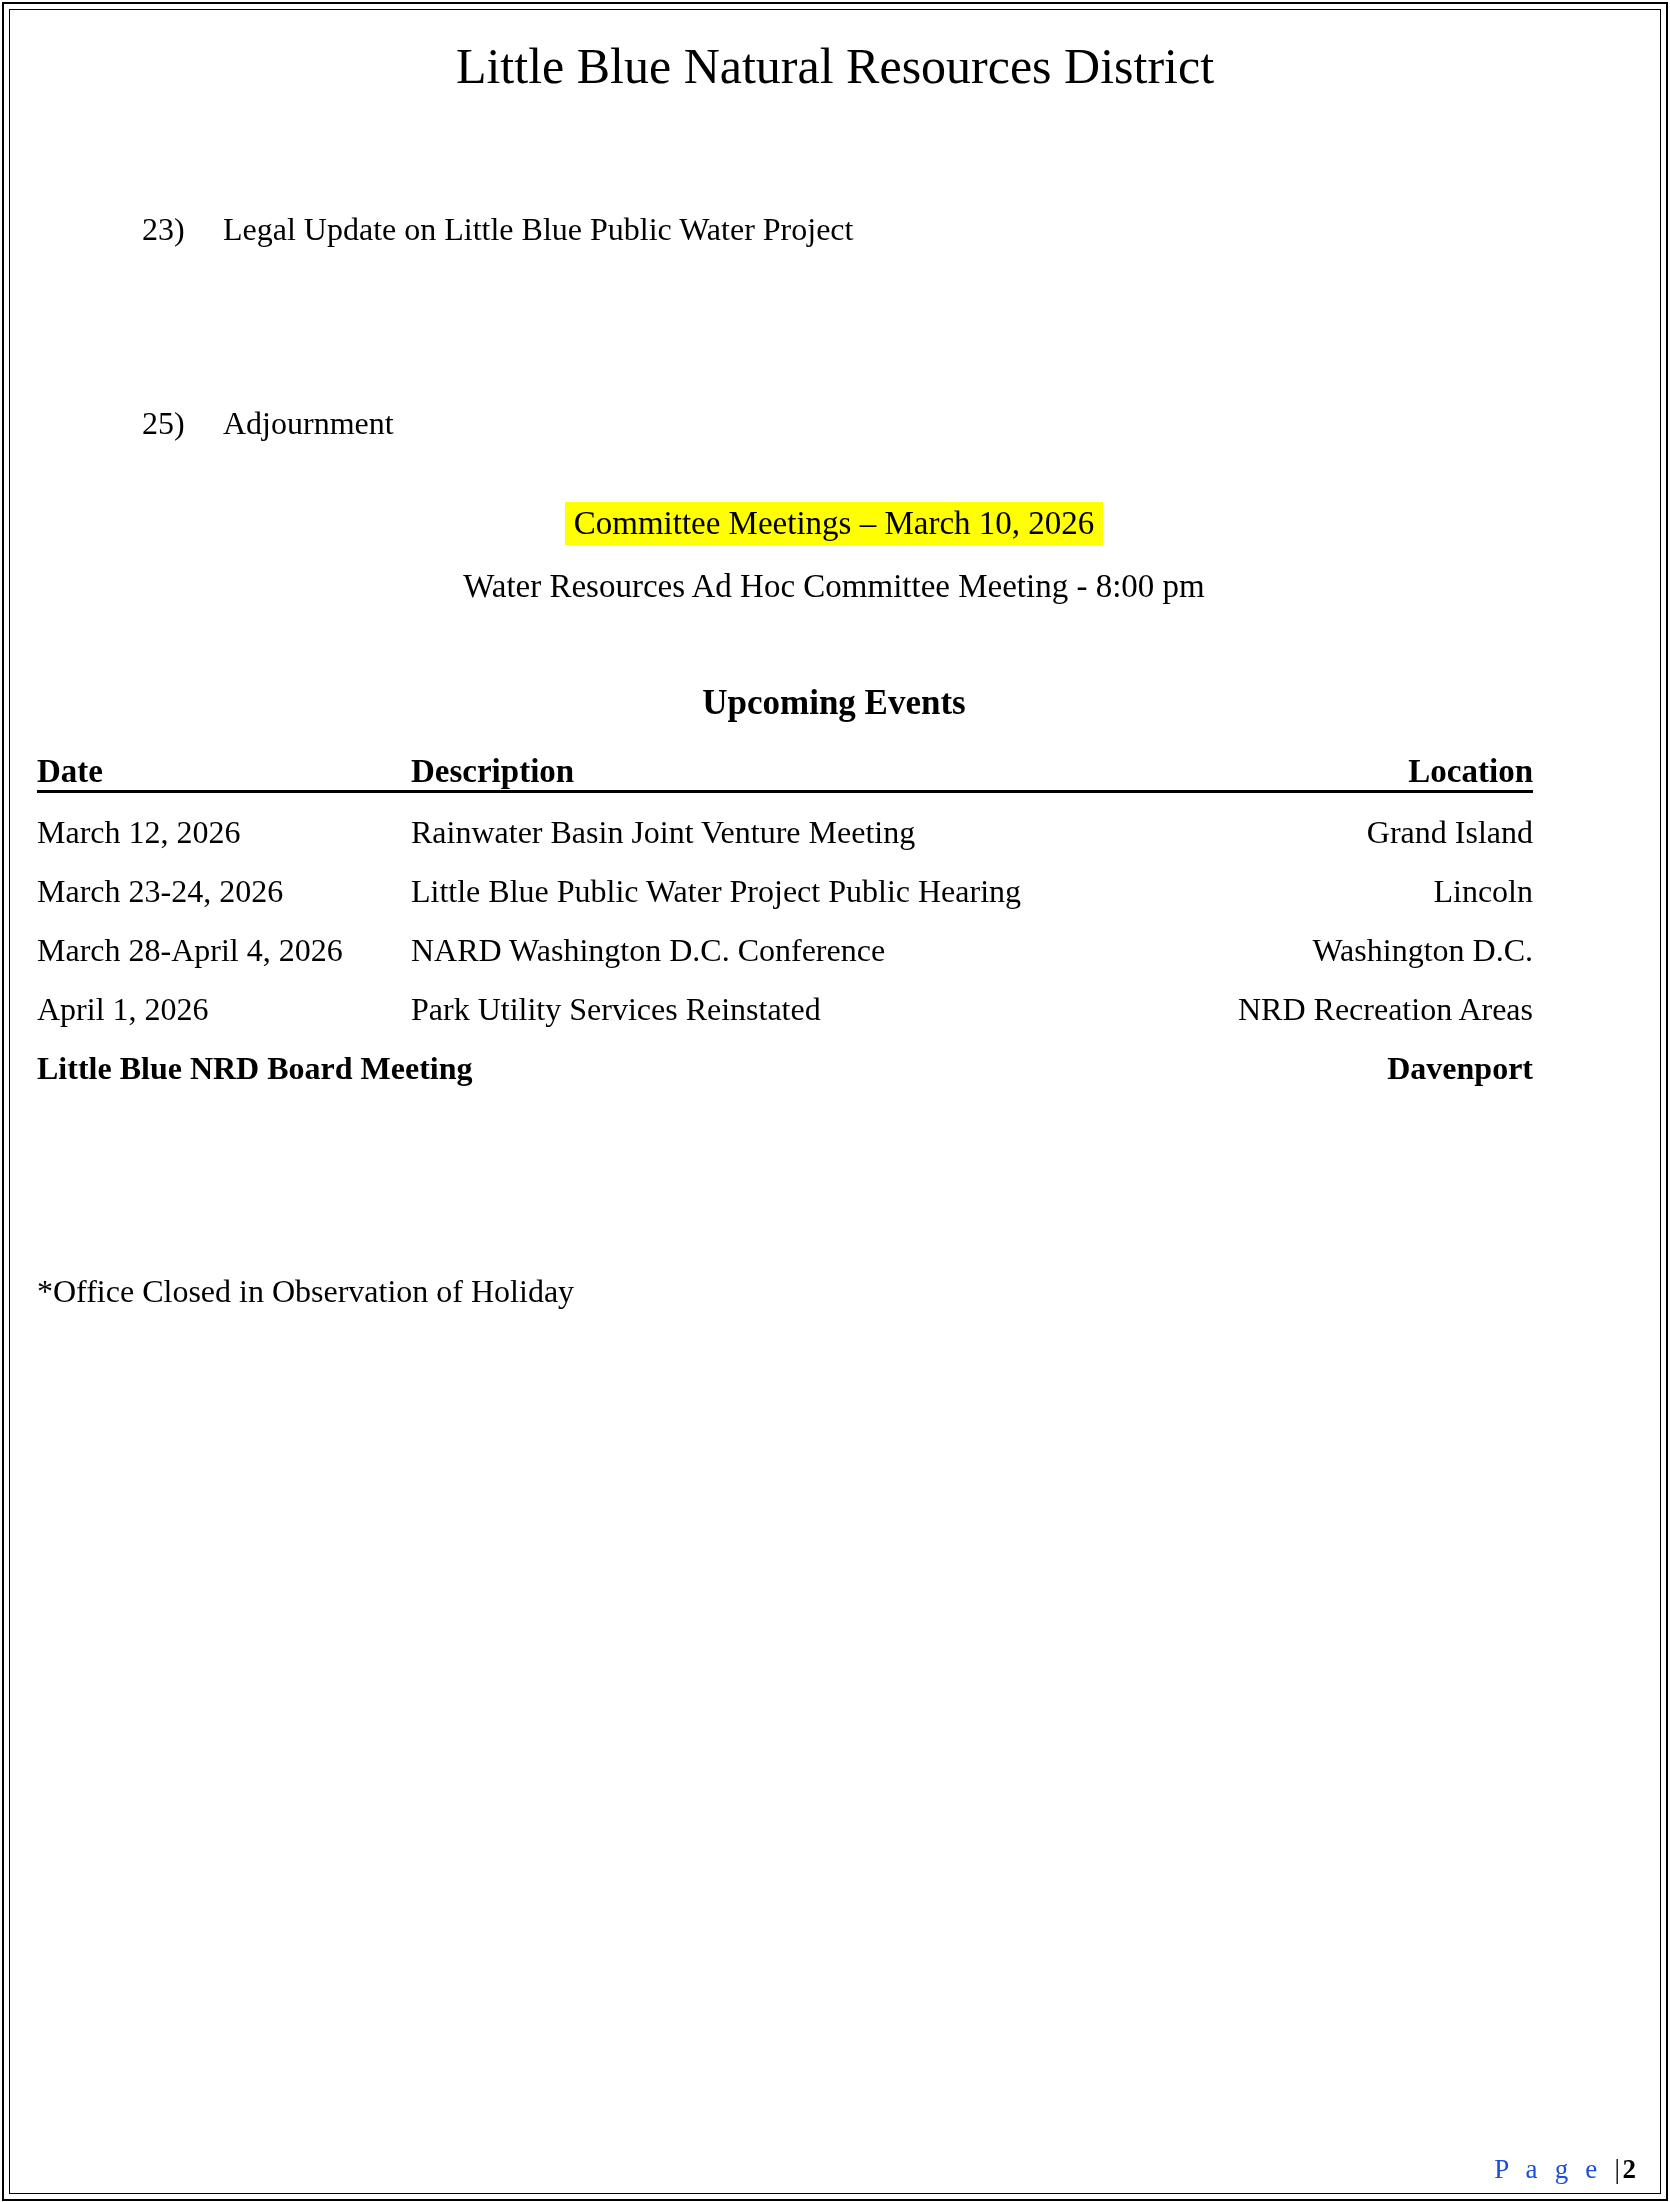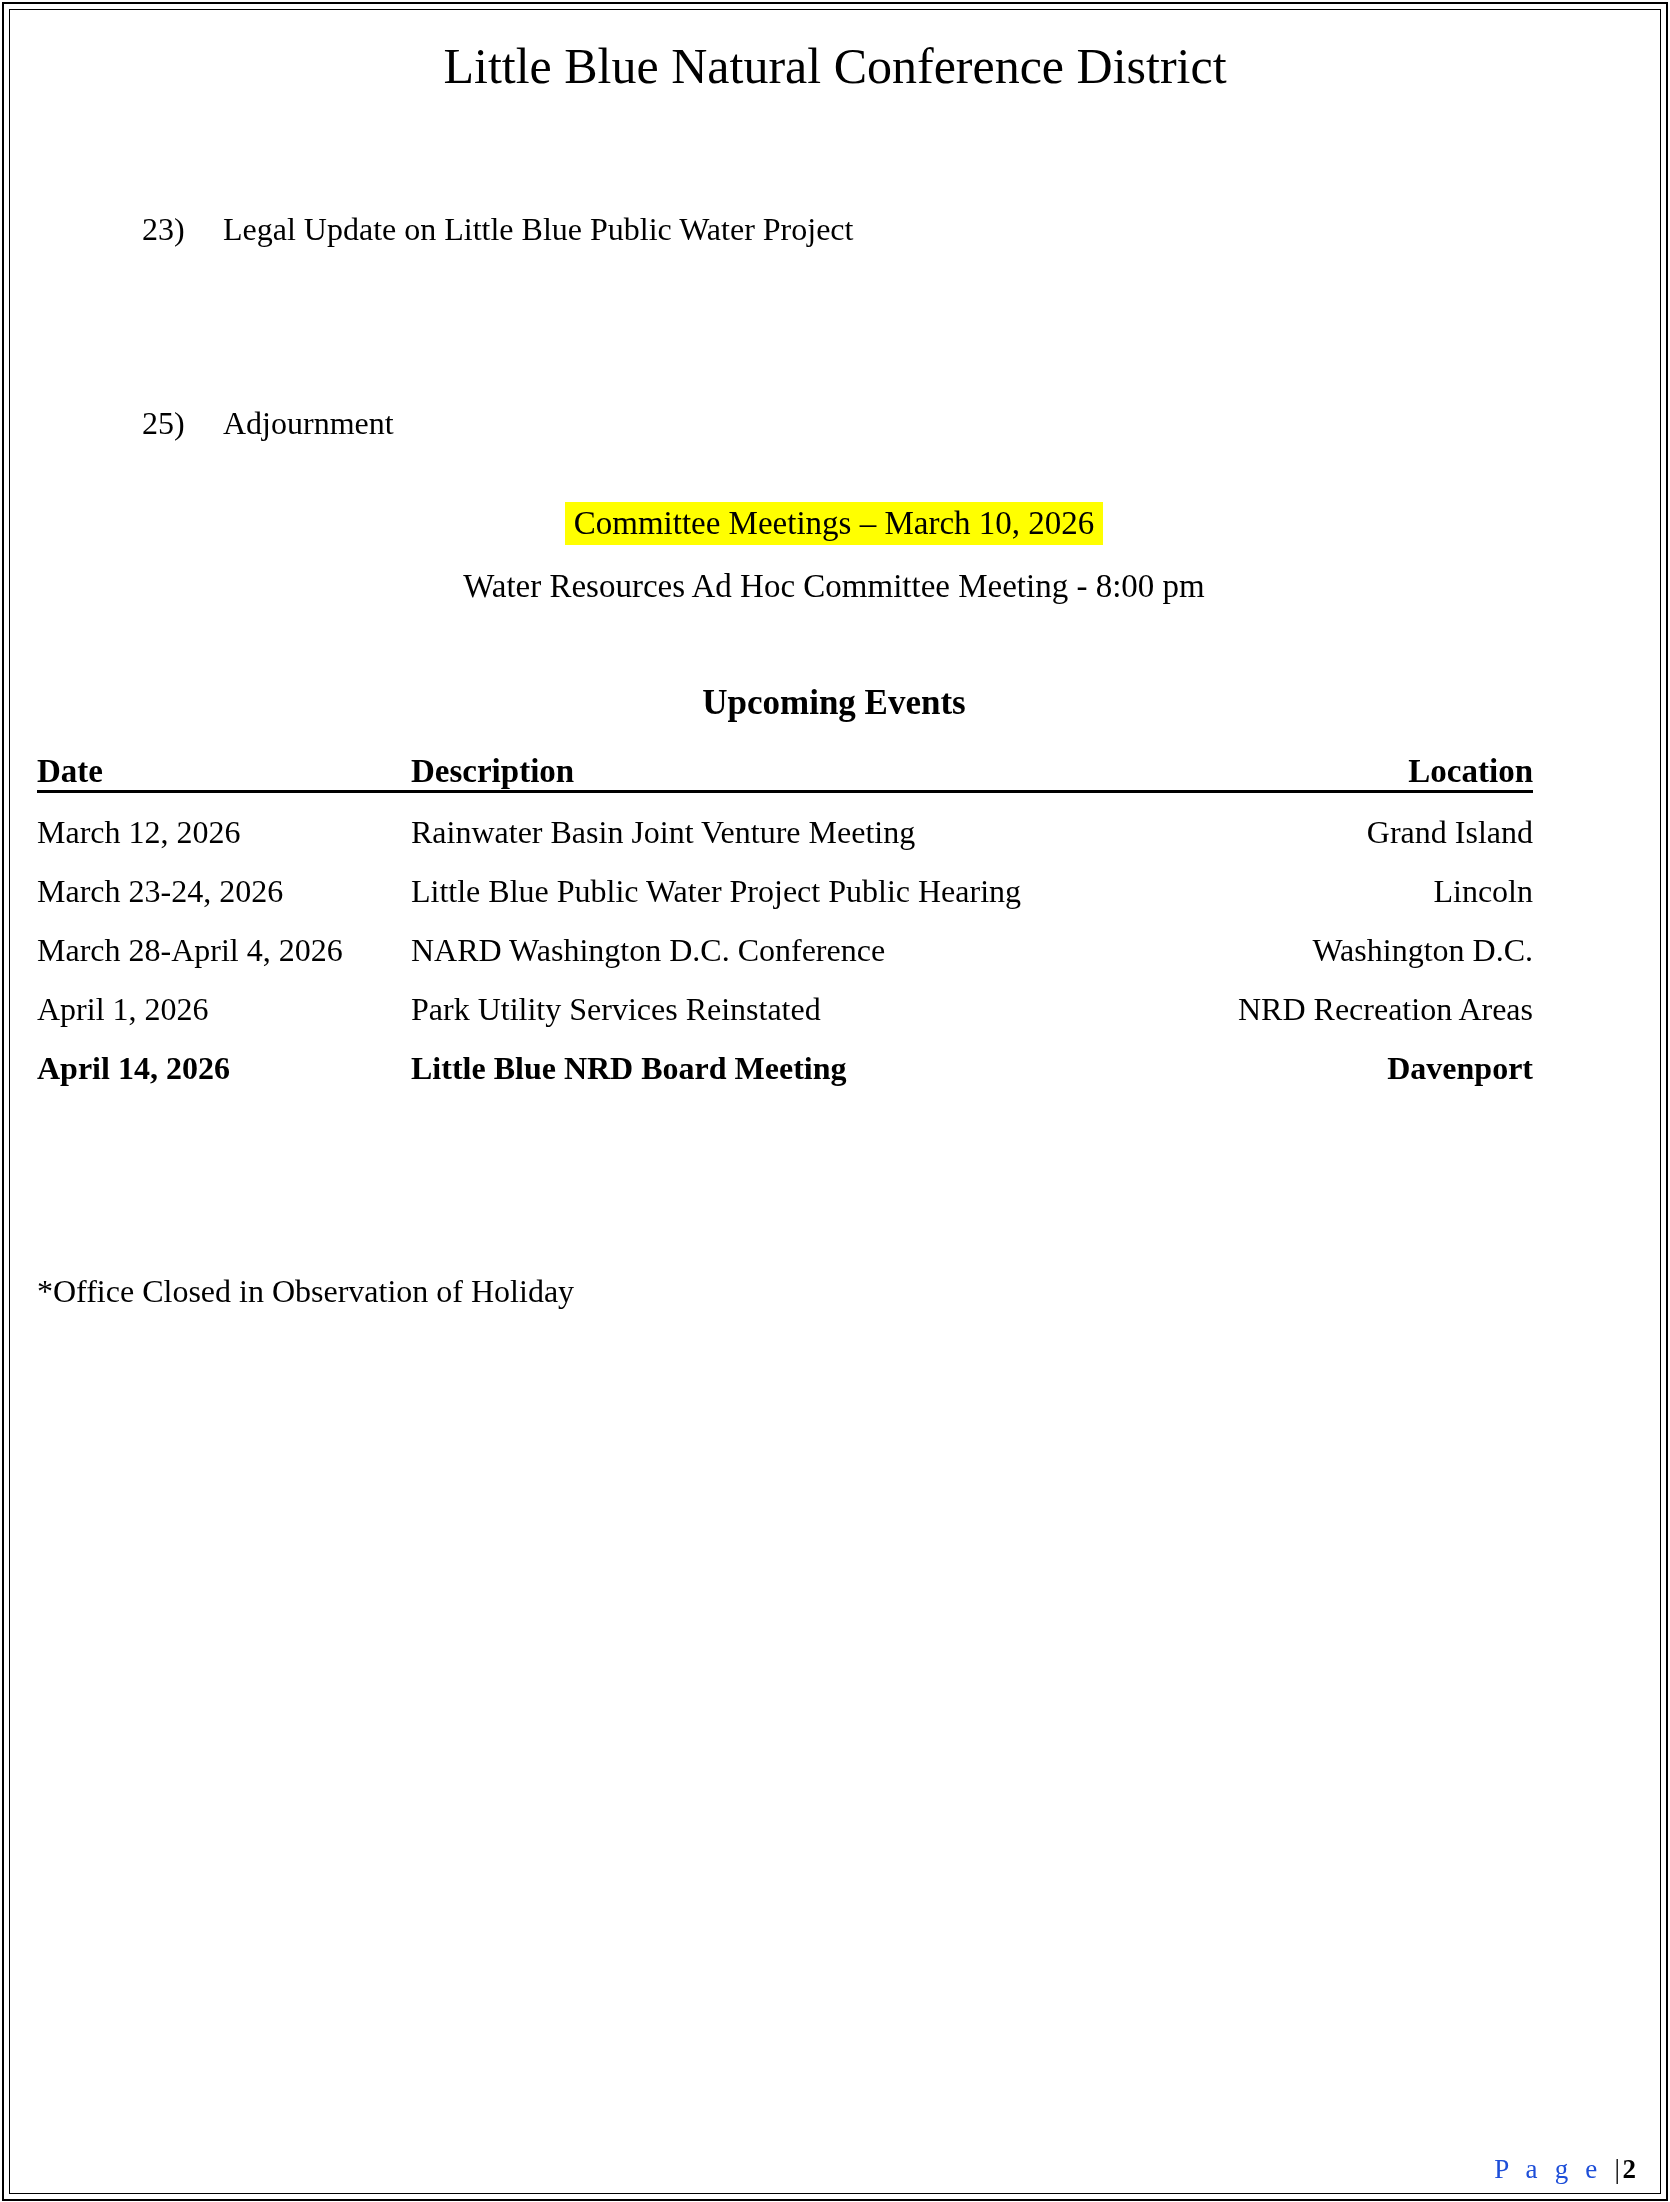--- a/index.html
+++ b/index.html
@@ -53,21 +53,21 @@
   .footer-sep{color:#000;margin-left:12px;margin-right:2.6px;font-weight:normal;}
   .footer-num{color:#000;font-weight:bold;}
 </style>
 </head>
 <body>
 
 <div class="page">
   <div class="border-outer"></div>
   <div class="border-inner"></div>
 
-  <div class="doc-title">Little Blue Natural Conference District</div>
+  <div class="doc-title">Little Blue Natural Resources District</div>
 
   <div class="agenda-item" style="top:210px;">
     <span class="num">23)</span><span>Legal Update on Little Blue Public Water Project</span>
   </div>
 
 
   <div class="agenda-item" style="top:404px;">
     <span class="num">25)</span><span>Adjournment</span>
   </div>
 
@@ -100,21 +100,20 @@
         <span class="t-date">March 28-April 4, 2026</span>
         <span class="t-desc">NARD Washington D.C. Conference</span>
         <span class="t-loc">Washington D.C.</span>
       </div>
       <div class="t-row">
         <span class="t-date">April 1, 2026</span>
         <span class="t-desc">Park Utility Services Reinstated</span>
         <span class="t-loc">NRD Recreation Areas</span>
       </div>
       <div class="t-row bold">
-        <span class="t-date">April 14, 2026</span>
         <span class="t-desc">Little Blue NRD Board Meeting</span>
         <span class="t-loc">Davenport</span>
       </div>
     </div>
   </div>
 
   <div class="note">*Office Closed in Observation of Holiday</div>
 
   <div class="footer">
     <span class="footer-page">P a g e</span><span class="footer-sep">|</span><span class="footer-num">2</span>

